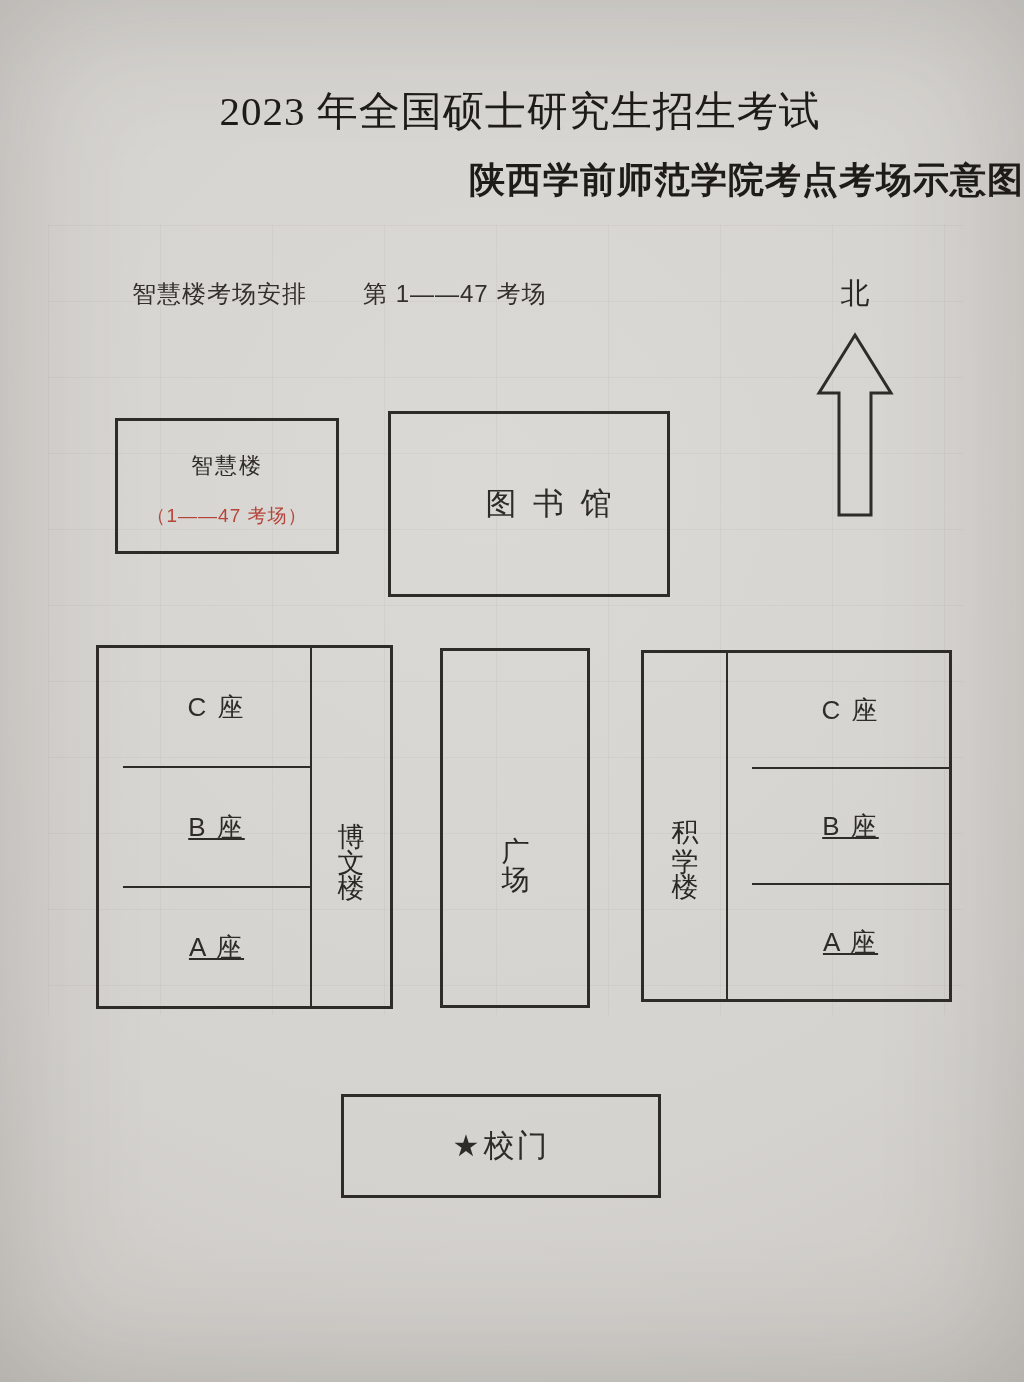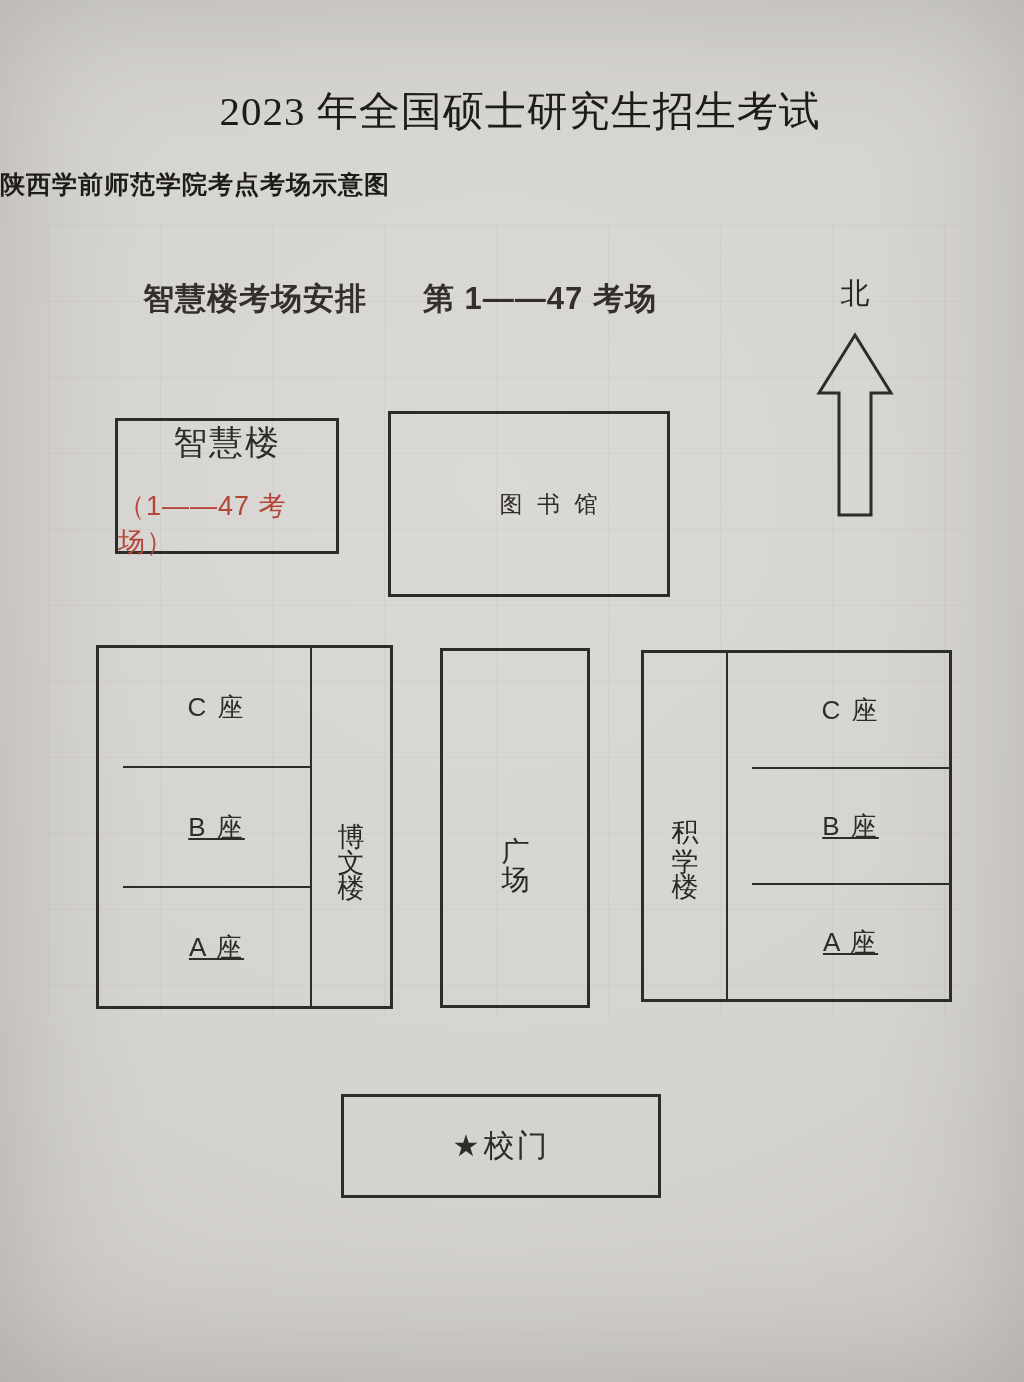--- a/index.html
+++ b/index.html
@@ -29,47 +29,47 @@
   }
   .title{
     position:absolute;top:84px;left:0;width:100%;
     text-align:center;margin:0;
     font-family:"Liberation Serif","DejaVu Serif",serif;
     font-weight:normal;font-size:41px;letter-spacing:1px;
     color:#1e1c19;
     padding-left:8px;
   }
   .subtitle{
-    position:absolute;top:168px;left:0;width:100%;
-    text-align:left;margin:0;
+    position:absolute;top:156px;left:0;width:100%;
+    text-align:right;margin:0;
     font-family:"Liberation Serif","DejaVu Serif",serif;
-    font-weight:bold;font-size:25px;letter-spacing:1px;
+    font-weight:bold;font-size:36px;letter-spacing:1px;
     color:#1e1c19;
   }
   .note{
-    position:absolute;left:143px;top:278px;
-    font-size:31px;letter-spacing:1px;color:#33302c;font-weight:bold;
+    position:absolute;left:132px;top:278px;
+    font-size:24px;letter-spacing:1px;color:#33302c;
   }
   .note .gap{display:inline-block;width:56px;}
   .north{
     position:absolute;left:813px;top:274px;width:84px;
     display:flex;flex-direction:column;align-items:center;
   }
   .north-label{font-size:29px;margin-bottom:18px;color:#2a2825;}
   .north-arrow{display:block;}
   .box{
     position:absolute;
     border:3px solid var(--ink);
     box-sizing:border-box;
     display:flex;align-items:center;justify-content:center;
   }
   .zhihui{left:115px;top:418px;width:224px;height:136px;flex-direction:column;}
-  .zhihui-name{font-size:34px;letter-spacing:2px;margin-top:8px;text-align:right;}
-  .zhihui-rooms{font-size:27px;color:var(--accent-red);margin-top:22px;letter-spacing:1px;}
-  .library{left:388px;top:411px;width:282px;height:186px;font-size:23px;letter-spacing:4px;padding-left:43px;}
+  .zhihui-name{font-size:22px;letter-spacing:2px;margin-top:8px;text-align:right;}
+  .zhihui-rooms{font-size:19px;color:var(--accent-red);margin-top:22px;letter-spacing:1px;}
+  .library{left:388px;top:411px;width:282px;height:186px;font-size:31px;letter-spacing:4px;padding-left:43px;}
   .campus{padding:0;align-items:stretch;justify-content:flex-start;}
   .bowen{left:96px;top:645px;width:297px;height:364px;}
   .jixue{left:641px;top:650px;width:311px;height:352px;}
   .plaza{left:440px;top:648px;width:150px;height:360px;}
   .sections{flex:1;display:flex;flex-direction:column;padding-left:24px;}
   .cell{
     flex:1;display:flex;align-items:center;justify-content:center;
     font-size:26px;letter-spacing:2px;
   }
   .cell + .cell{border-top:2px solid var(--ink);text-decoration:underline;}

